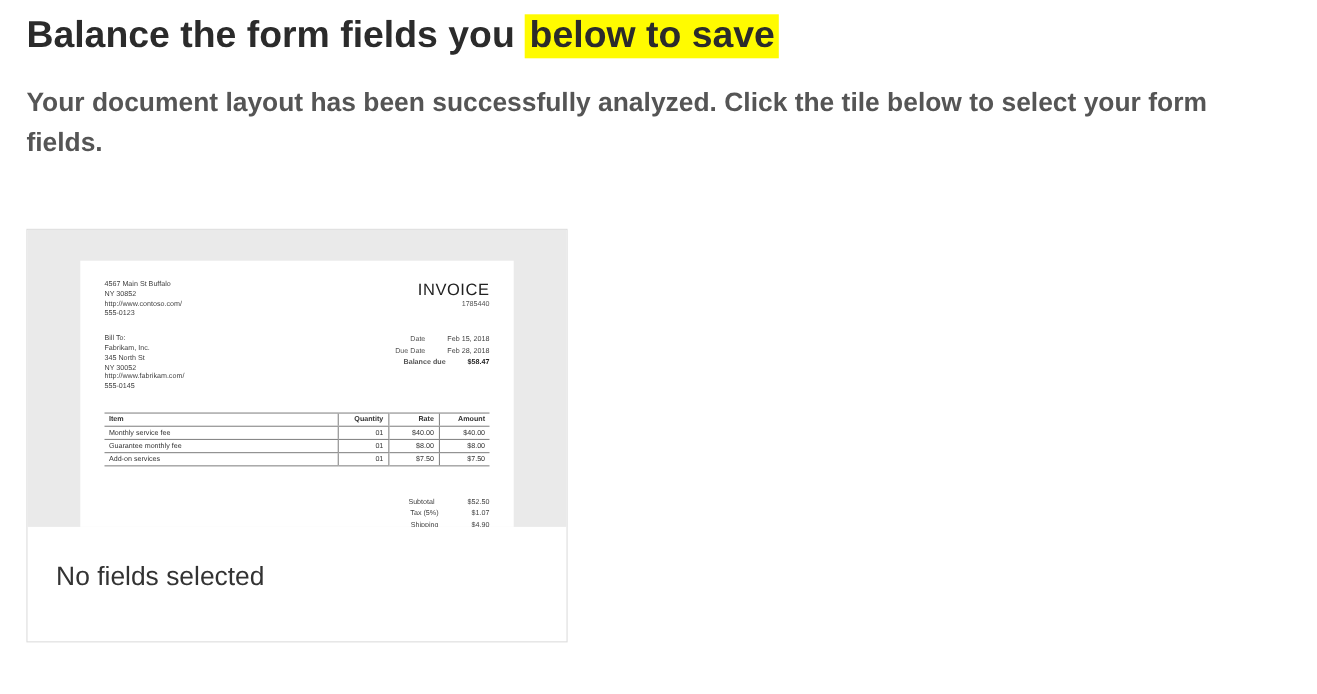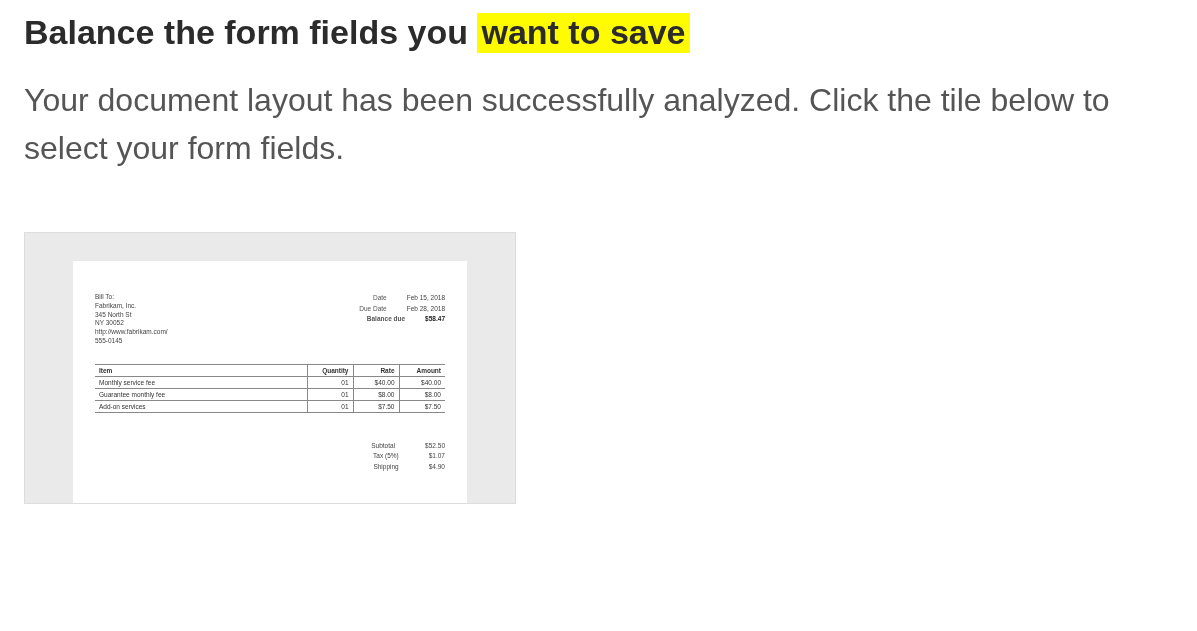--- a/index.html
+++ b/index.html
@@ -17,22 +17,22 @@
     color: #2b2b2b;
     margin-bottom: 22px;
     line-height: 1.3;
   }
   h1.title .plain { }
   h1.title .hl {
     background: #fffb00;
     padding: 0 4px 2px 4px;
   }
   .subtitle {
-    font-size: 32px;
-    font-weight: 400;
+    font-size: 24px;
+    font-weight: 700;
     color: #555;
     line-height: 1.5;
     max-width: 1150px;
     margin-bottom: 60px;
   }
 
   .tile {
     width: 492px;
     border: 1px solid #ddd;
     background: #fff;
@@ -132,29 +132,41 @@
     padding: 32px 26px 44px 26px;
     font-size: 24px;
     font-weight: 400;
     color: #333;
   }
 </style>
 </head>
 <body>
 
 <h1 class="title">
-  <span class="plain">Balance the form fields you </span><span class="hl">want to save</span>
+  <span class="plain">Balance the form fields you </span><span class="hl">below to save</span>
 </h1>
 
 <p class="subtitle">Your document layout has been successfully analyzed. Click the tile below to select your form fields.</p>
 
 <div class="tile">
   <div class="preview-wrap">
     <div class="doc">
 
+      <div class="doc-top">
+        <div class="doc-addr">
+          <div>4567 Main St Buffalo</div>
+          <div>NY 30852</div>
+          <div>http://www.contoso.com/</div>
+          <div>555-0123</div>
+        </div>
+        <div class="doc-inv-title">
+          <div class="big">INVOICE</div>
+          <div class="num">1785440</div>
+        </div>
+      </div>
 
       <div class="doc-billto">
         <div class="doc-billblock">
           <div>Bill To:</div>
           <div>Fabrikam, Inc.</div>
           <div>345 North St</div>
           <div>NY 30052</div>
           <div>http://www.fabrikam.com/</div>
           <div>555-0145</div>
         </div>
@@ -215,13 +227,14 @@
           <span>$1.07</span>
         </div>
         <div class="row">
           <span>Shipping</span>
           <span>$4.90</span>
         </div>
       </div>
 
     </div>
   </div>
+  <div class="tile-caption">No fields selected</div>
 </div>
 
 </body></html>

